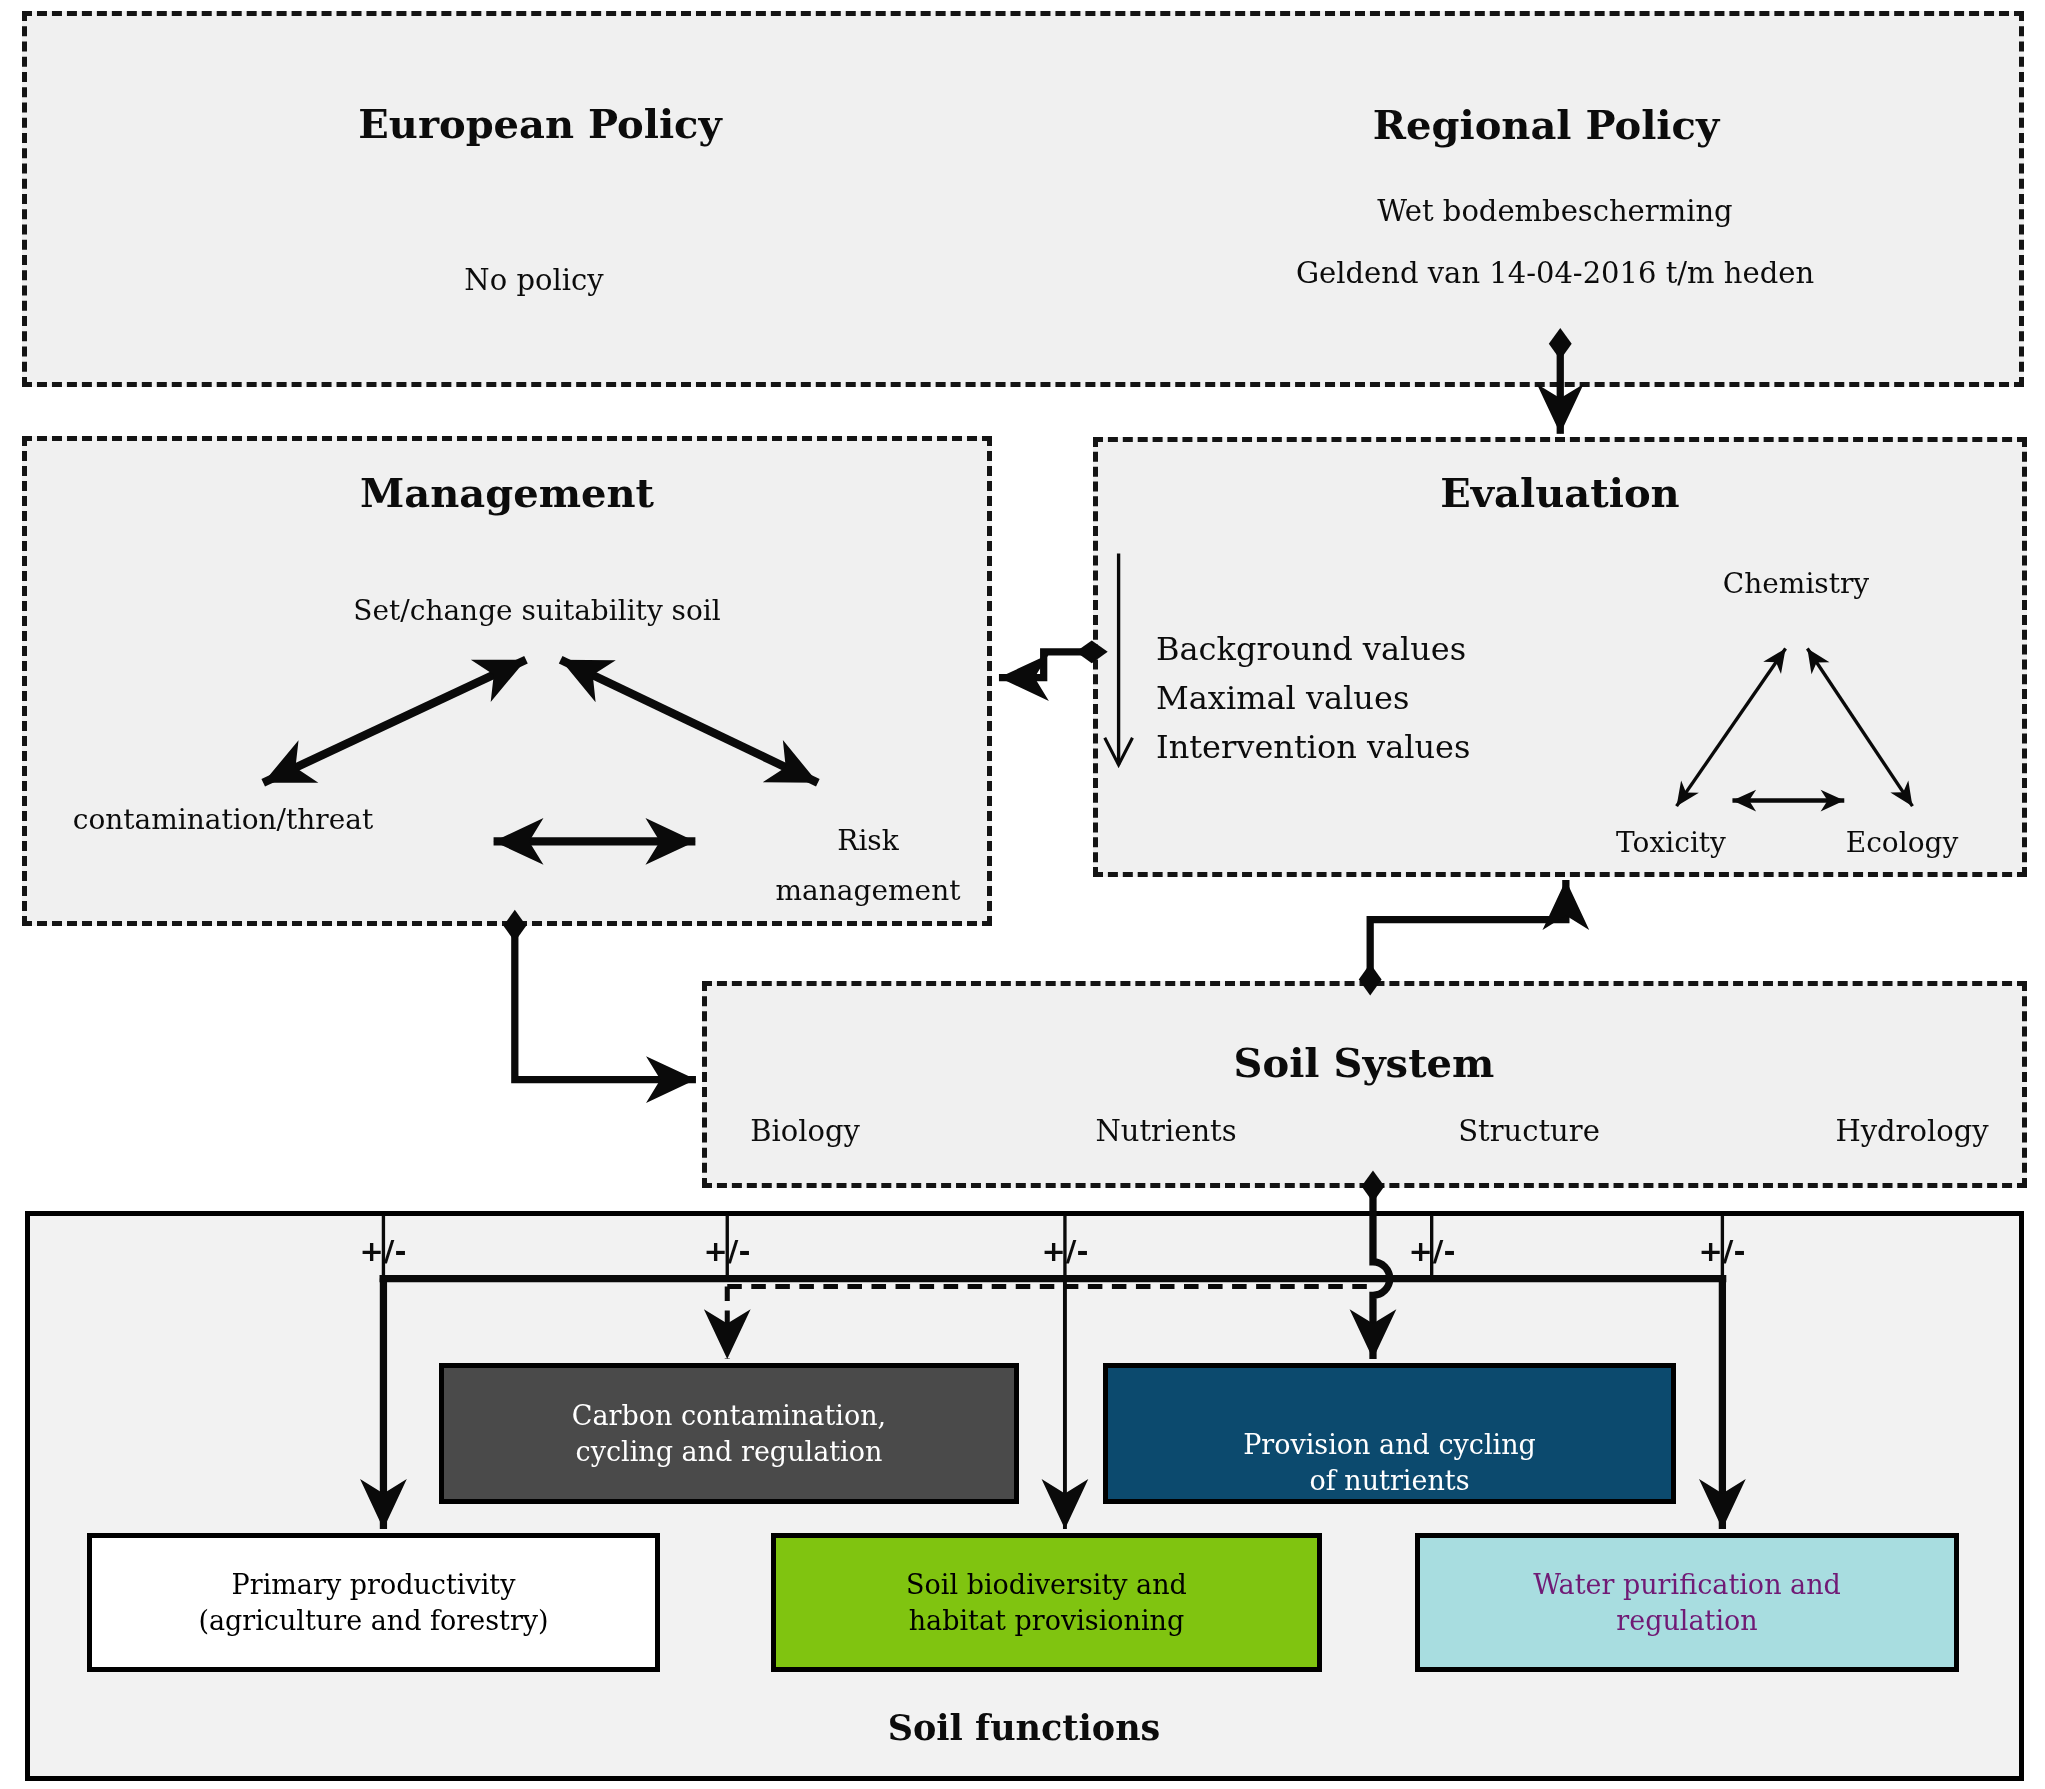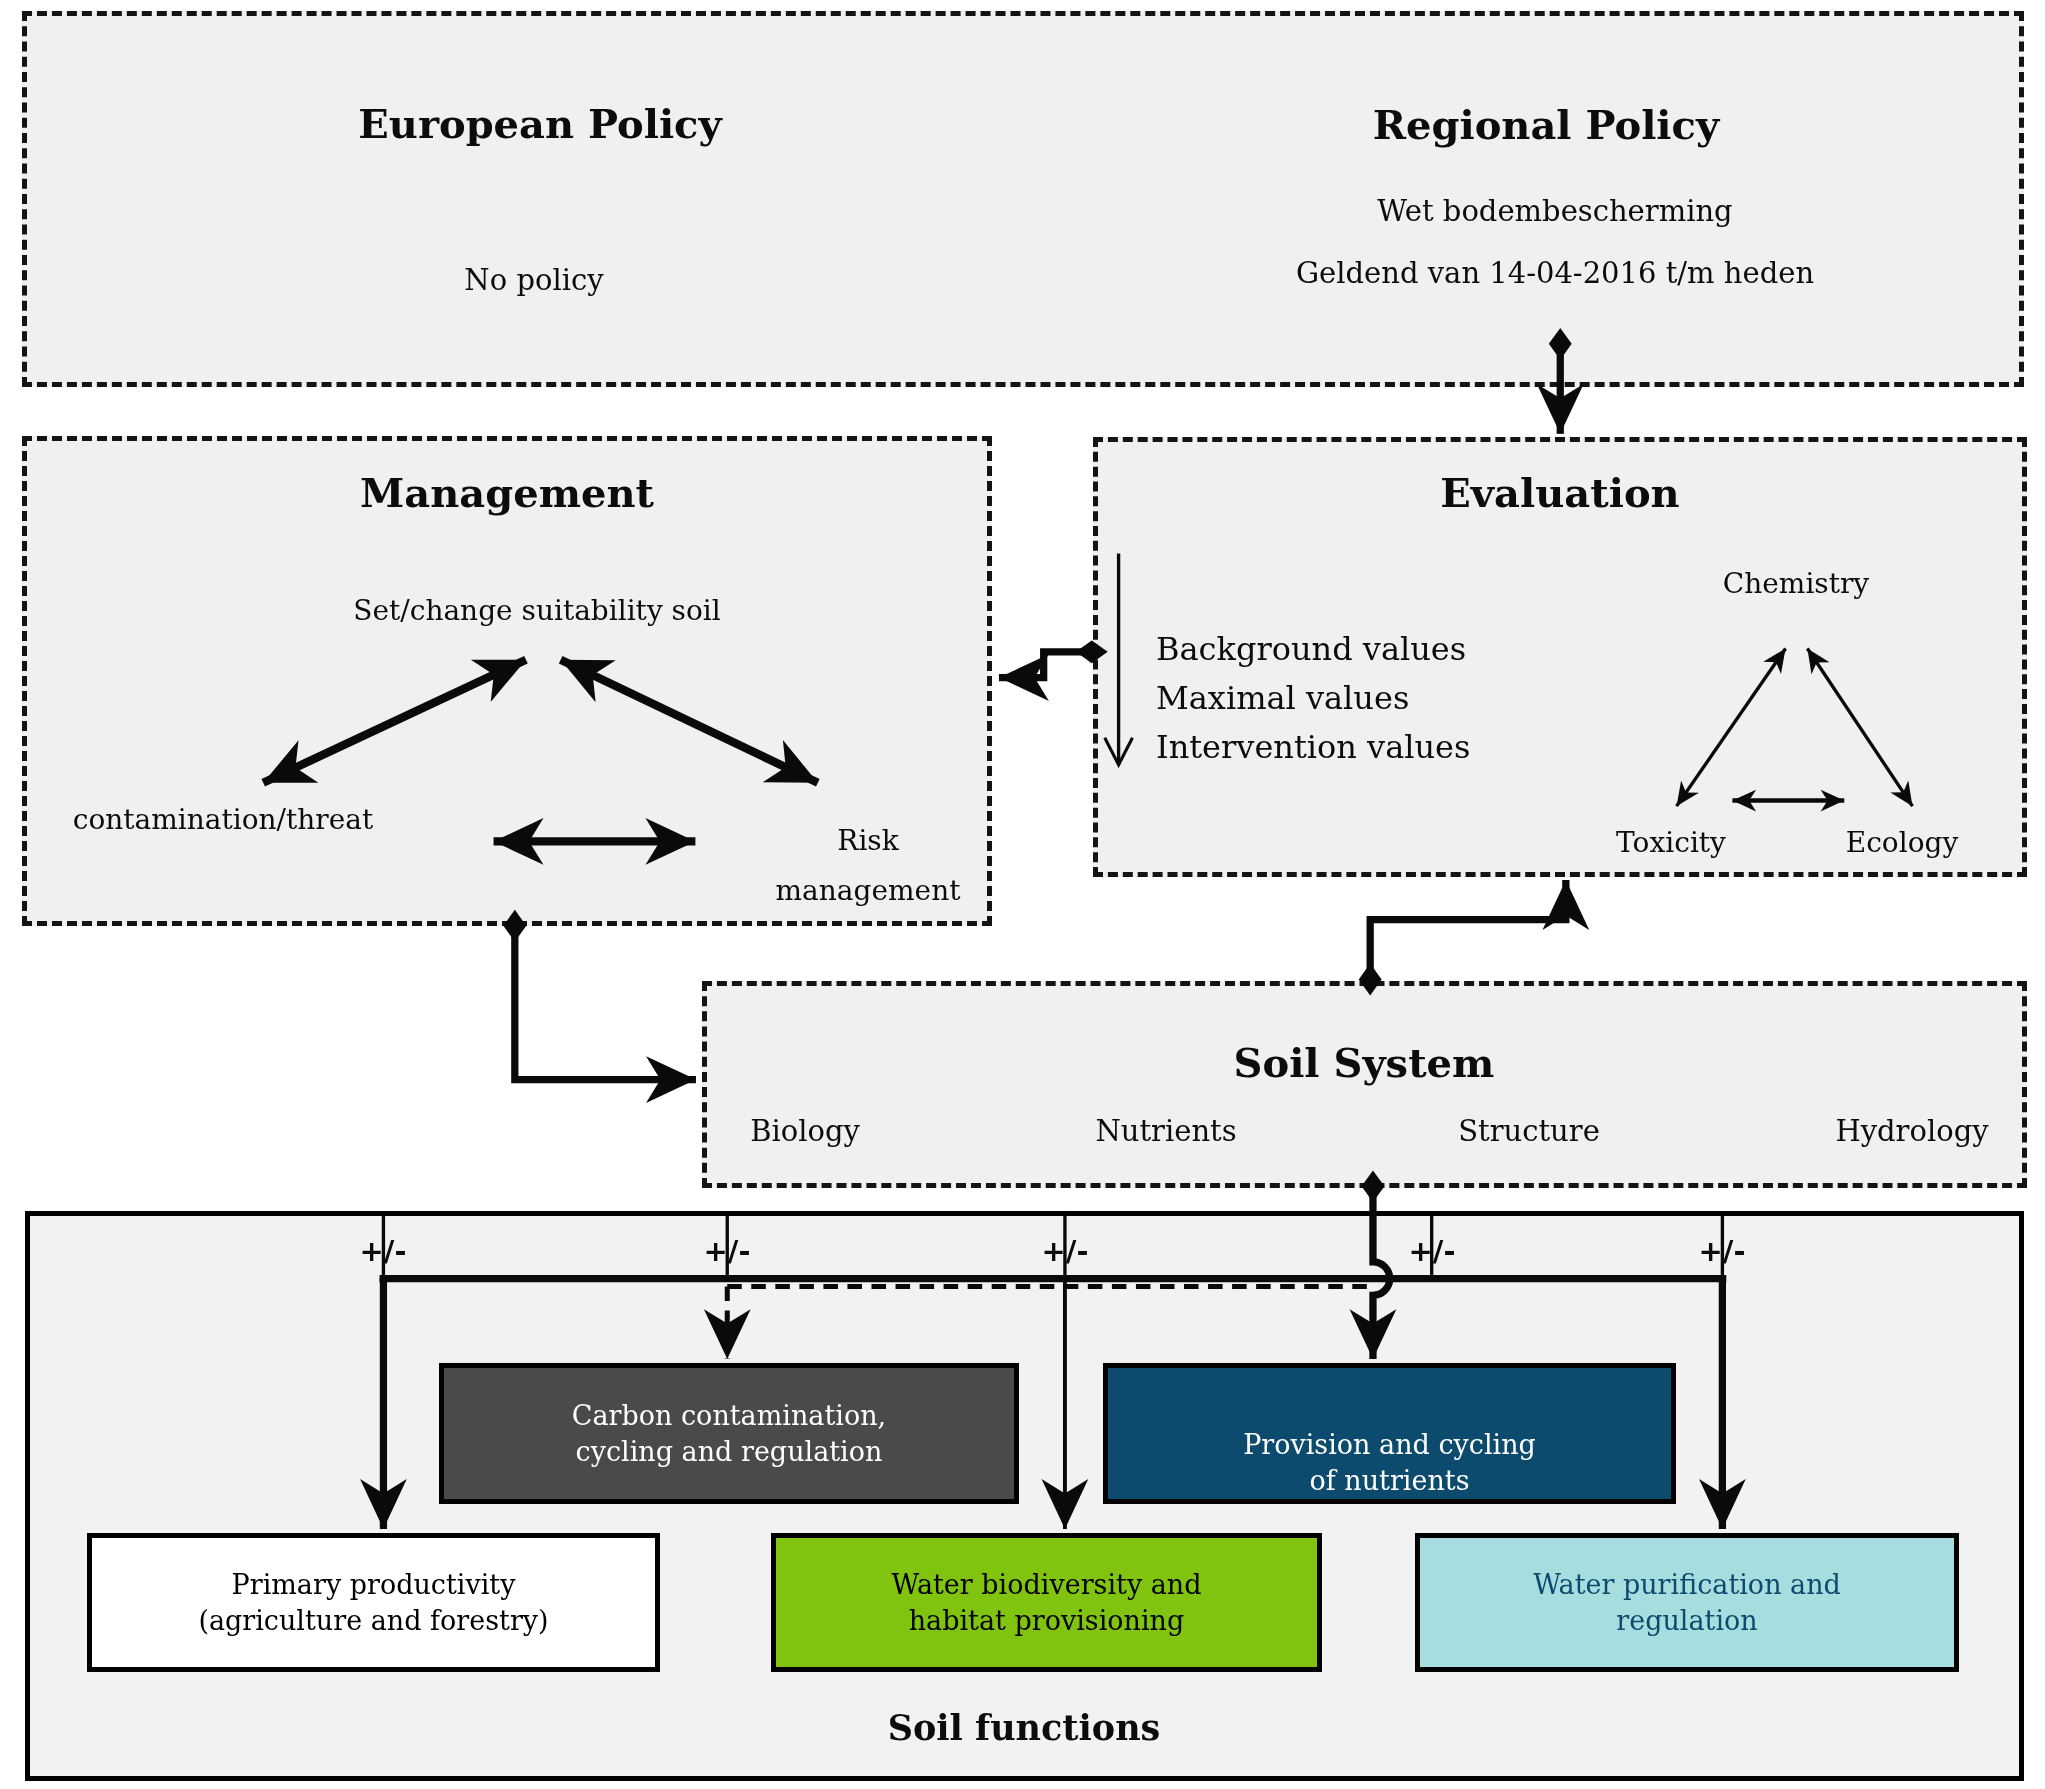--- a/index.html
+++ b/index.html
@@ -38,24 +38,24 @@
   </div>
   <div class="fn-box" style="left: 1103px; top: 1363px; width: 573px; height: 141px; background-color: #0c4a6e; color: rgb(255, 255, 255); justify-content: flex-end;">
     <span>Provision and cycling</span>
     <span>of nutrients</span>
   </div>
   <div class="fn-box" style="left: 87px; top: 1533px; width: 573px; height: 139px; background-color: rgb(255, 255, 255); color: rgb(0, 0, 0);">
     <span>Primary productivity</span>
     <span>(agriculture and forestry)</span>
   </div>
   <div class="fn-box" style="left: 771px; top: 1533px; width: 551px; height: 139px; background-color: rgb(128, 196, 16); color: rgb(0, 0, 0);">
-    <span>Water biodiversity and</span>
+    <span>Soil biodiversity and</span>
     <span>habitat provisioning</span>
   </div>
-  <div class="fn-box" style="left: 1415px; top: 1533px; width: 544px; height: 139px; background-color: rgb(168, 221, 224); color: #0c4a6e;">
+  <div class="fn-box" style="left: 1415px; top: 1533px; width: 544px; height: 139px; background-color: rgb(168, 221, 224); color: #701a75;">
     <span>Water purification and</span>
     <span>regulation</span>
   </div>
 
   <svg class="overlay" width="2046" height="1789" viewBox="0 0 3658 3200">
     <defs>
       <marker id="bigHead" viewBox="0 0 100 100" refX="97" refY="50" markerWidth="95" markerHeight="95" markerUnits="userSpaceOnUse" orient="auto-start-reverse">
         <polygon points="97,50 3,6 30,50 3,94" fill="#0a0a0a"></polygon>
       </marker>
       <marker id="smallHead" viewBox="0 0 100 100" refX="97" refY="50" markerWidth="46" markerHeight="46" markerUnits="userSpaceOnUse" orient="auto-start-reverse">

